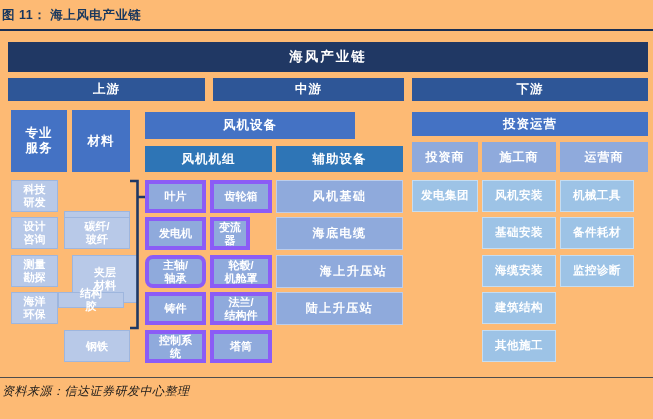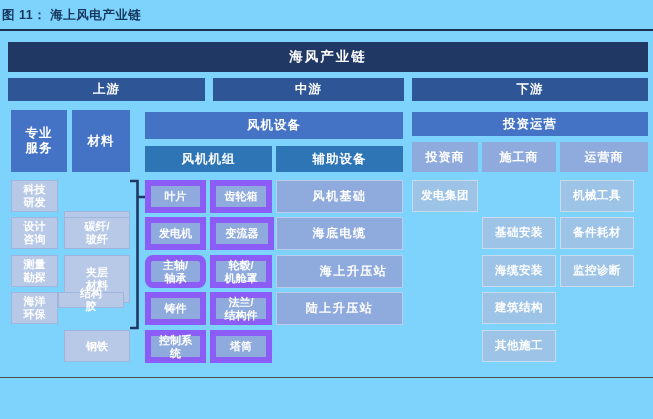--- a/index.html
+++ b/index.html
@@ -1,31 +1,31 @@
 <!DOCTYPE html>
 <html><head>
 <meta charset="utf-8">
 <style>
   html,body{margin:0;padding:0;background:#ffffff;}
   #canvas{
-    position:relative;width:653px;height:419px;background:#7dd3fc;
+    position:relative;width:653px;height:419px;background:#fdba74;
     font-family:"Liberation Sans","DejaVu Sans",sans-serif;overflow:hidden;
   }
   .abs{position:absolute;box-sizing:border-box;}
   .box{
     position:absolute;box-sizing:border-box;display:flex;align-items:center;justify-content:center;
     text-align:center;color:#ffffff;font-weight:bold;white-space:pre-line;line-height:1.18;
   }
   .banner{background:#203864;font-size:13.5px;letter-spacing:2px;}
   .tier{background:#2E5697;font-size:12.5px;letter-spacing:1px;}
   .lvl2{background:#4472C4;font-size:12.5px;letter-spacing:1px;}
   .subhdr{background:#2E75B6;font-size:12.5px;letter-spacing:1px;}
   .grphdr{background:#8FAADC;font-size:12px;letter-spacing:1px;}
   .it-light{background:#B8C9E8;border:1px solid #9EB6DE;font-size:11px;}
-  .it-mid{background:#8FAADC;border:6px solid #8b5cf6;font-size:11px;}
+  .it-mid{background:#8FAADC;border:4px solid #8b5cf6;font-size:11px;}
   .it-aux{background:#8FAADC;border:1px solid #BCCDEB;font-size:12px;letter-spacing:1.5px;}
   .it-sky{background:#9DC3E6;border:1px solid #C6DDF1;font-size:11.5px;letter-spacing:0.5px;}
   .fig-title{
     position:absolute;left:2px;top:7px;font-size:12.5px;font-weight:bold;color:#17375E;
     letter-spacing:0.5px;
   }
   .rule-top{position:absolute;left:0;top:29px;width:653px;height:2px;background:#1a2f53;}
   .rule-bottom{position:absolute;left:0;top:377px;width:653px;height:1px;background:#4d4d4d;}
   .source{
     position:absolute;left:2px;top:383px;font-family:"Liberation Serif","DejaVu Serif",serif;
@@ -43,78 +43,80 @@
   <div class="box banner" style="left:8px;top:42px;width:640px;height:30px;">海风产业链</div>
 
   <div class="box tier" style="left:8px;top:78px;width:197px;height:23px;">上游</div>
   <div class="box tier" style="left:213px;top:78px;width:191px;height:23px;">中游</div>
   <div class="box tier" style="left:412px;top:78px;width:236px;height:23px;">下游</div>
 
   <div class="box lvl2" style="left:11px;top:110px;width:56px;height:62px;">专业
 服务</div>
   <div class="box lvl2" style="left:72px;top:110px;width:58px;height:62px;">材料</div>
 
-  <div class="box lvl2" style="left:145px;top:112px;width:258px;height:27px;">风机设备</div>
+  <div class="box lvl2" style="left:145px;top:112px;width:210px;height:27px;">风机设备</div>
   <div class="box subhdr" style="left:145px;top:146px;width:127px;height:26px;">风机机组</div>
   <div class="box subhdr" style="left:276px;top:146px;width:127px;height:26px;">辅助设备</div>
 
   <div class="box lvl2" style="left:412px;top:112px;width:236px;height:24px;">投资运营</div>
   <div class="box grphdr" style="left:412px;top:142px;width:66px;height:30px;">投资商</div>
   <div class="box grphdr" style="left:482px;top:142px;width:74px;height:30px;">施工商</div>
   <div class="box grphdr" style="left:560px;top:142px;width:88px;height:30px;">运营商</div>
 
   <div class="box it-light" style="left:11px;top:180px;width:47px;height:32px;">科技
 研发</div>
   <div class="box it-light" style="left:11px;top:217px;width:47px;height:32px;">设计
 咨询</div>
   <div class="box it-light" style="left:11px;top:255px;width:47px;height:32px;">测量
 勘探</div>
   <div class="box it-light" style="left:11px;top:292px;width:47px;height:32px;text-align:right;">海洋
 环保</div>
 
   <div class="box it-light" style="left:64px;top:180px;width:66px;height:32px;margin-top:31px;">树脂</div>
   <div class="box it-light" style="left:64px;top:217px;width:66px;height:32px;">碳纤/
 玻纤</div>
-  <div class="box it-light" style="left:64px;top:255px;width:66px;height:48px;">夹层
+  <div class="box it-light" style="left:72px;top:255px;width:66px;height:48px;">夹层
 材料</div>
   <div class="box it-light" style="left:58px;top:292px;width:66px;height:16px;">结构
 胶</div>
   <div class="box it-light" style="left:64px;top:330px;width:66px;height:32px;">钢铁</div>
 
   <svg class="abs" style="left:128px;top:179px;" width="19" height="152" viewBox="0 0 19 152">
     <path d="M 2,2 L 9.5,2 L 9.5,149 L 2,149 M 9.5,18 L 18,18" stroke="#1F3864" stroke-width="2.6" fill="none"></path>
   </svg>
 
   <div class="box it-mid" style="left:145px;top:180px;width:61px;height:33px;">叶片</div>
   <div class="box it-mid" style="left:145px;top:217px;width:61px;height:33px;">发电机</div>
   <div class="box it-mid" style="left:145px;top:255px;width:61px;height:33px;border-radius:8px;">主轴/
 轴承</div>
   <div class="box it-mid" style="left:145px;top:292px;width:61px;height:33px;">铸件</div>
   <div class="box it-mid" style="left:145px;top:330px;width:61px;height:33px;">控制系
 统</div>
 
   <div class="box it-mid" style="left:210px;top:180px;width:62px;height:33px;">齿轮箱</div>
-  <div class="box it-mid" style="left:210px;top:217px;width:64px;height:33px;">变流器</div>
+  <div class="box it-mid" style="left:210px;top:217px;width:40px;height:33px;">变流器</div>
   <div class="box it-mid" style="left:210px;top:255px;width:62px;height:33px;">轮毂/
 机舱罩</div>
   <div class="box it-mid" style="left:210px;top:292px;width:62px;height:33px;">法兰/
 结构件</div>
   <div class="box it-mid" style="left:210px;top:330px;width:62px;height:33px;">塔筒</div>
 
   <div class="box it-aux" style="left:276px;top:180px;width:127px;height:33px;">风机基础</div>
   <div class="box it-aux" style="left:276px;top:217px;width:127px;height:33px;">海底电缆</div>
   <div class="box it-aux" style="left:276px;top:255px;width:127px;height:33px;padding-left:28px;">海上升压站</div>
   <div class="box it-aux" style="left:276px;top:292px;width:127px;height:33px;">陆上升压站</div>
 
   <div class="box it-sky" style="left:412px;top:180px;width:66px;height:32px;">发电集团</div>
 
+  <div class="box it-sky" style="left:482px;top:180px;width:74px;height:32px;">风机安装</div>
   <div class="box it-sky" style="left:482px;top:217px;width:74px;height:32px;">基础安装</div>
   <div class="box it-sky" style="left:482px;top:255px;width:74px;height:32px;">海缆安装</div>
   <div class="box it-sky" style="left:482px;top:292px;width:74px;height:32px;">建筑结构</div>
   <div class="box it-sky" style="left:482px;top:330px;width:74px;height:32px;">其他施工</div>
 
   <div class="box it-sky" style="left:560px;top:180px;width:74px;height:32px;">机械工具</div>
   <div class="box it-sky" style="left:560px;top:217px;width:74px;height:32px;">备件耗材</div>
   <div class="box it-sky" style="left:560px;top:255px;width:74px;height:32px;">监控诊断</div>
 
   <div class="rule-bottom"></div>
+  <div class="source">资料来源：信达证券研发中心整理</div>
 
 </div>
 
 </body></html>

